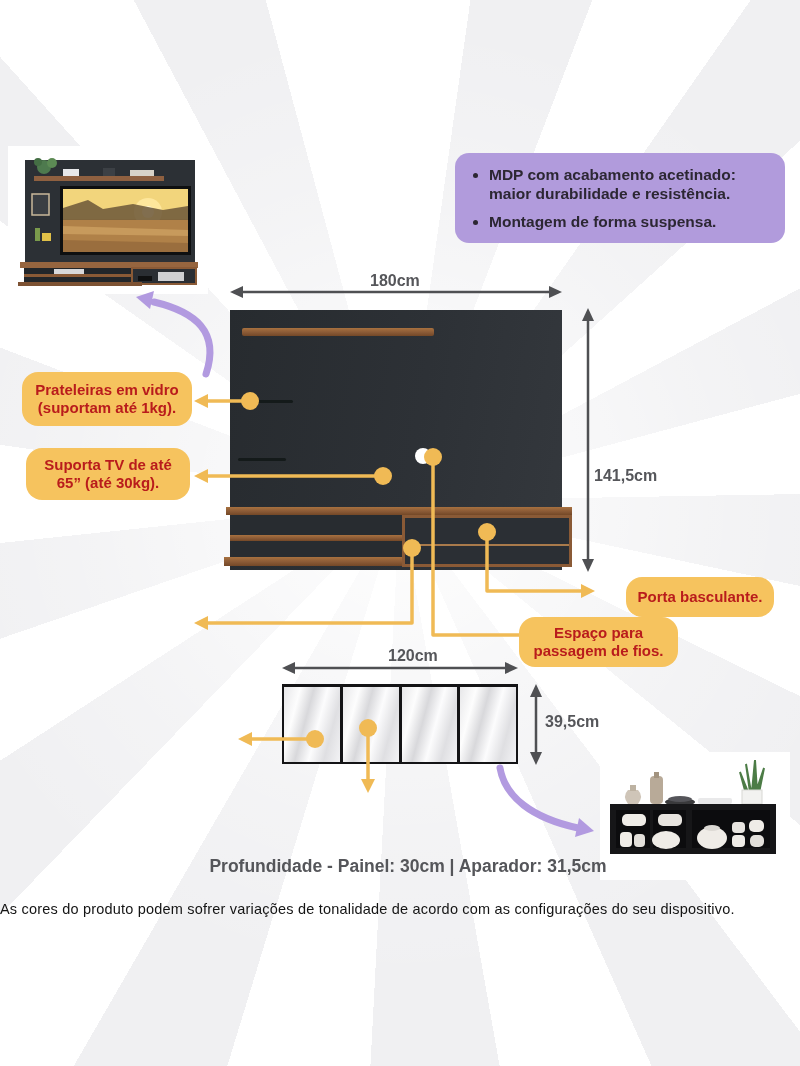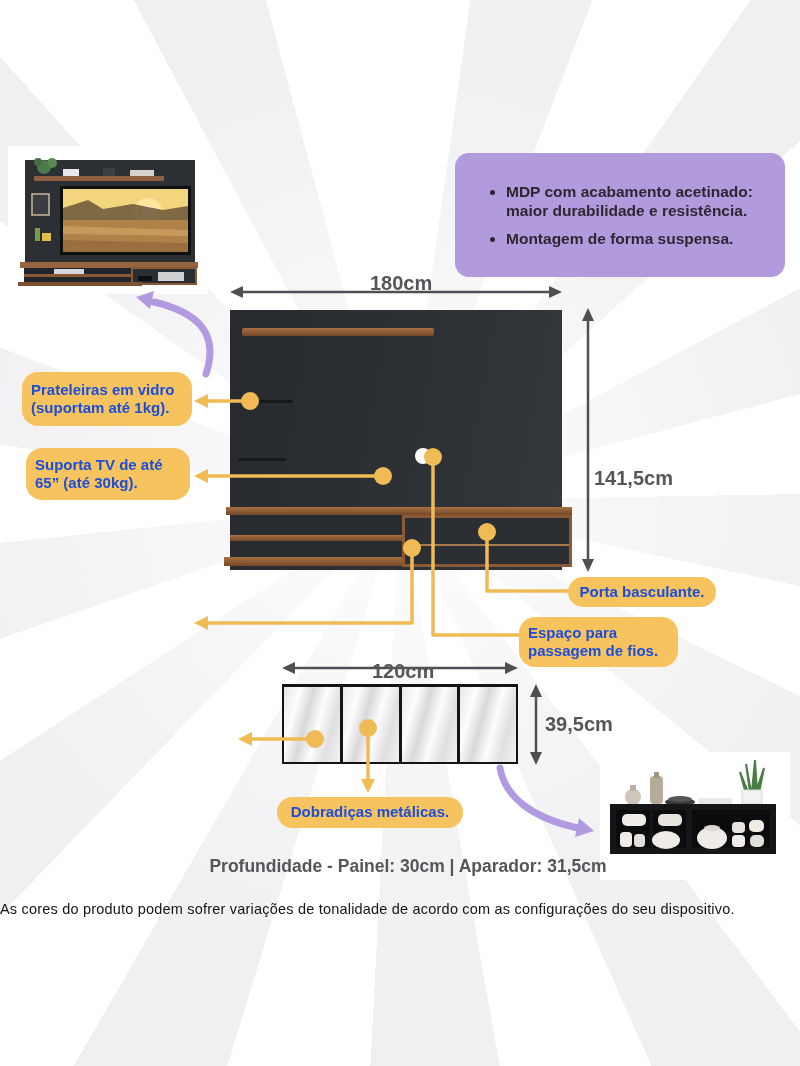--- a/index.html
+++ b/index.html
@@ -8,37 +8,37 @@
     font-family:"Liberation Sans",sans-serif;
     background:
       radial-gradient(circle at 50% 47%, rgba(255,255,255,.95) 0%, rgba(255,255,255,.25) 45%, rgba(255,255,255,0) 70%),
       repeating-conic-gradient(from -6deg at 50% 47%, #ffffff 0deg 14deg, #f0f0f2 14deg 27deg);
   }
   .abs{position:absolute;box-sizing:border-box;}
   
   .callout{
     position:absolute;box-sizing:border-box;
     background:#f6c35e;border-radius:16px;
-    color:#1d4ed8;font-weight:700;font-size:15px;line-height:1.22;
-    display:flex;align-items:center;justify-content:center;text-align:left;
+    color:#b91c1c;font-weight:700;font-size:15px;line-height:1.22;
+    display:flex;align-items:center;justify-content:center;text-align:center;
     padding:10px 9px;
   }
   
   .features{
     position:absolute;left:455px;top:153px;width:330px;min-height:88px;
     background:#b19bdc;border-radius:14px;color:#2c2733;
     font-weight:700;font-size:15.5px;line-height:1.2;
     padding:13px 14px 11px 12px;box-sizing:border-box;
   }
-  .features ul{margin:17px;padding-left:22px;}
+  .features ul{margin:0;padding-left:22px;}
   .features li{margin-bottom:10px;}
   .features li:last-child{margin-bottom:0;}
   
   .dim{
-    position:absolute;color:#55565a;font-weight:700;font-size:20px;white-space:nowrap;
+    position:absolute;color:#55565a;font-weight:700;font-size:16px;white-space:nowrap;
   }
   
   .panel-back{
     left:230px;top:310px;width:332px;height:260px;
     background:linear-gradient(100deg,#272b2f 0%,#2d3136 55%,#34383d 100%);
   }
   .wood{background:linear-gradient(180deg,#a8713f 0%,#8a5a36 55%,#744827 100%);}
   .glass-shelf{background:#141a1a;border-radius:2px;}
   .cabinet-frame{
     left:402px;top:515px;width:170px;height:52px;
@@ -251,25 +251,24 @@
       <path d="M 500,768 C 505,797 532,818 578,828"></path>
     </g>
     <g fill="#b29ae0">
       <polygon points="136,297 154,291 150,309"></polygon>
       <polygon points="594,831 575,837 579,818"></polygon>
     </g>
   </svg>
 
   <div class="dim" style="left:370px;top:272px;">180cm</div>
   <div class="dim" style="left:594px;top:426px;margin-top:41px;">141,5cm</div>
-  <div class="dim" style="left:372px;top:647px;margin-top:13px;">120cm</div>
+  <div class="dim" style="left:388px;top:647px;">120cm</div>
   <div class="dim" style="left:545px;top:713px;">39,5cm</div>
 
   <div class="callout" style="left:22px;top:372px;width:170px;height:54px;">Prateleiras em vidro (suportam até 1kg).</div>
   <div class="callout" style="left:26px;top:448px;width:164px;height:52px;">Suporta TV de até 65” (até 30kg).</div>
-  <div class="callout" style="left:568px;top:577px;width:148px;height:30px;">Porta basculante.</div>
+  <div class="callout" style="left:626px;top:577px;width:148px;height:40px;">Porta basculante.</div>
   <div class="callout" style="left:519px;top:617px;width:159px;height:50px;">Espaço para passagem de fios.</div>
-  <div class="callout" style="left:277px;top:797px;width:186px;height:31px;">Dobradiças metálicas.</div>
 
   <div class="depth-note">Profundidade - Painel: 30cm | Aparador: 31,5cm</div>
   <div class="disclaimer">As cores do produto podem sofrer variações de tonalidade de acordo com as configurações do seu dispositivo.</div>
 
 </div>
 
 </body></html>

